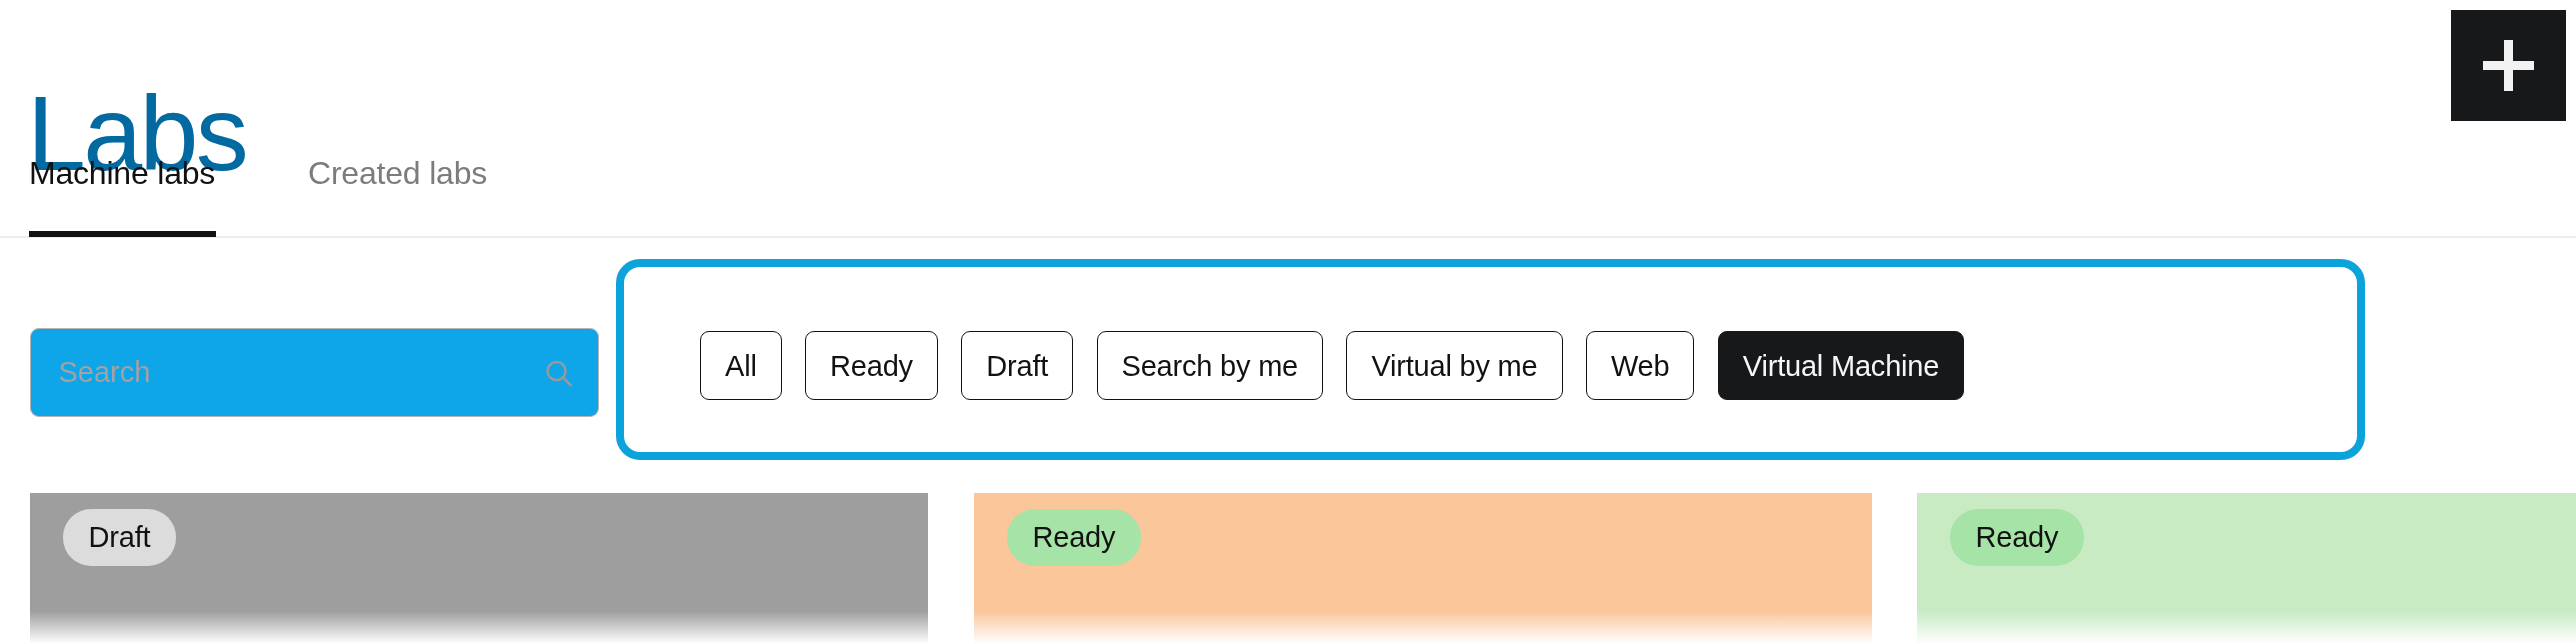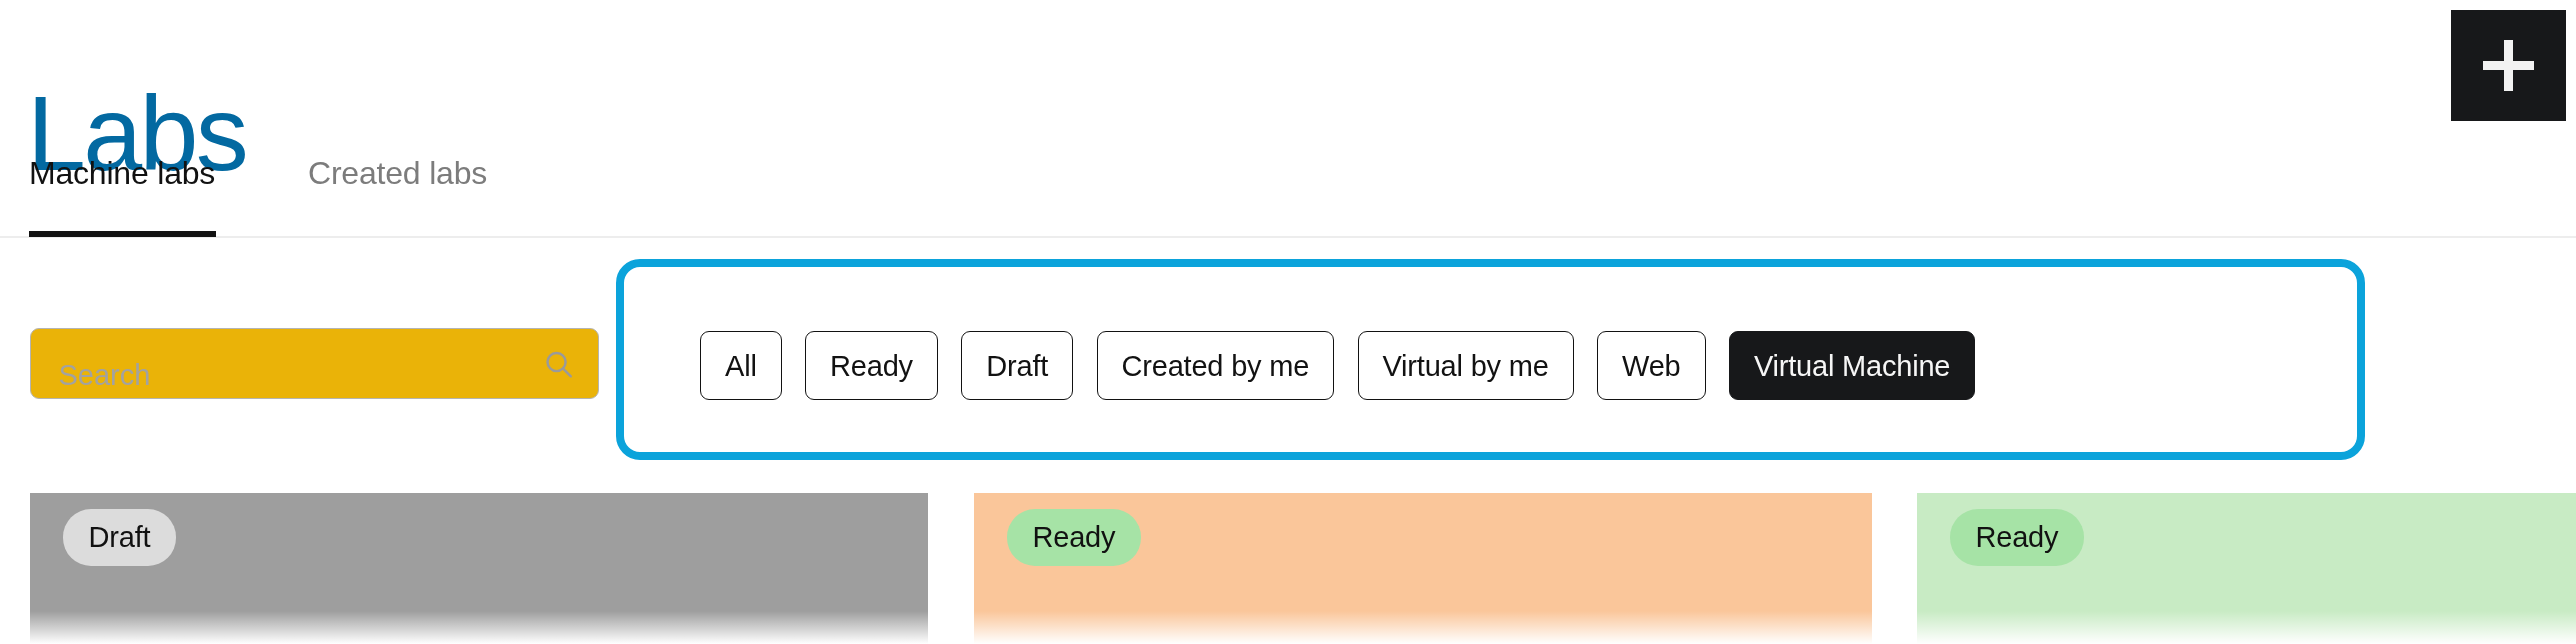--- a/index.html
+++ b/index.html
@@ -102,27 +102,27 @@
     height: 1.8px;
     background: #ededed;
   }
 
   
   .search-box {
     position: absolute;
     left: 30px;
     top: 328px;
     width: 569px;
-    height: 71px;
+    height: 89px;
     border: 1.8px solid #b4b4b4;
     border-radius: 9px;
     box-sizing: border-box;
-    background: #eab308;
+    background: #0ea5e9;
     display: flex;
-    align-items: flex-end;
+    align-items: center;
     cursor: text;
   }
   .search-input {
     border: none;
     outline: none;
     background: transparent;
     font-family: "Liberation Sans", sans-serif;
     font-size: 29px;
     color: #3c3c3c;
     margin-left: 25.5px;
@@ -251,21 +251,21 @@
       <line x1="15.6" y1="15.6" x2="21.5" y2="21.5" stroke="#9a9a9a" stroke-width="1.9" stroke-linecap="round"></line>
     </svg>
   </div>
 
   <div class="filter-highlight" style="border-color: rgb(11, 163, 219);"></div>
 
   <div class="filter-pills">
     <button class="pill">All</button>
     <button class="pill">Ready</button>
     <button class="pill">Draft</button>
-    <button class="pill">Created by me</button>
+    <button class="pill">Search by me</button>
     <button class="pill">Virtual by me</button>
     <button class="pill">Web</button>
     <button class="pill is-selected">Virtual Machine</button>
   </div>
 
   <div class="cards">
     <div class="card" style="left: 30px; width: 898px; background: rgb(158, 158, 158);">
       <span class="card-badge" style="background: rgb(220, 220, 220);">Draft</span>
       <span class="card-fade"></span>
     </div>

